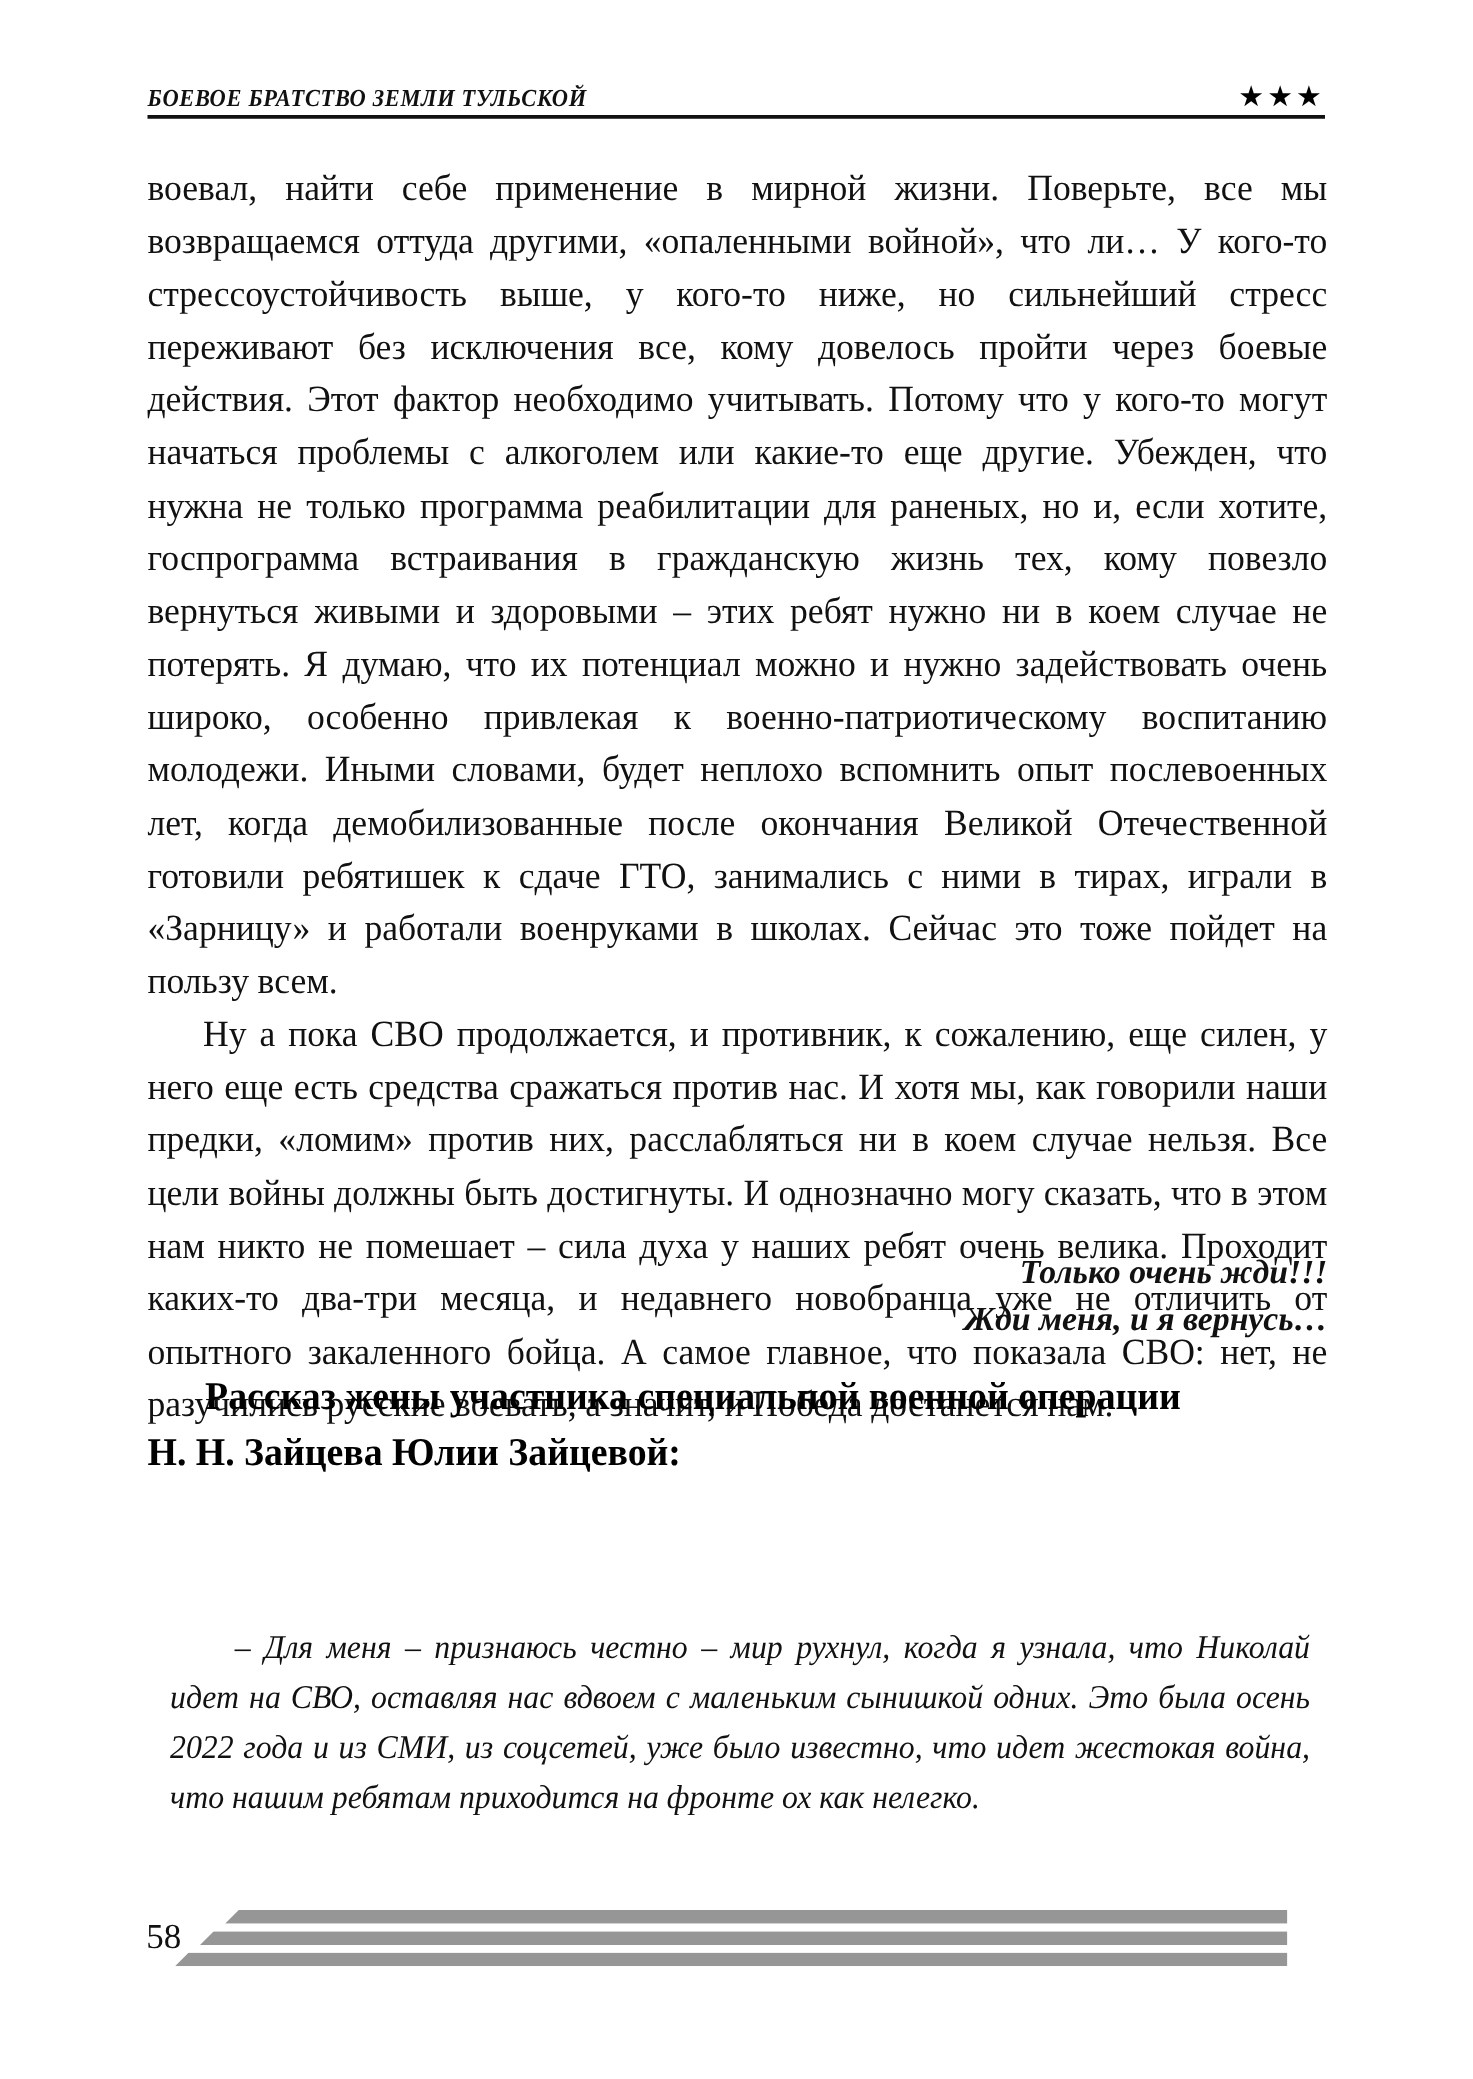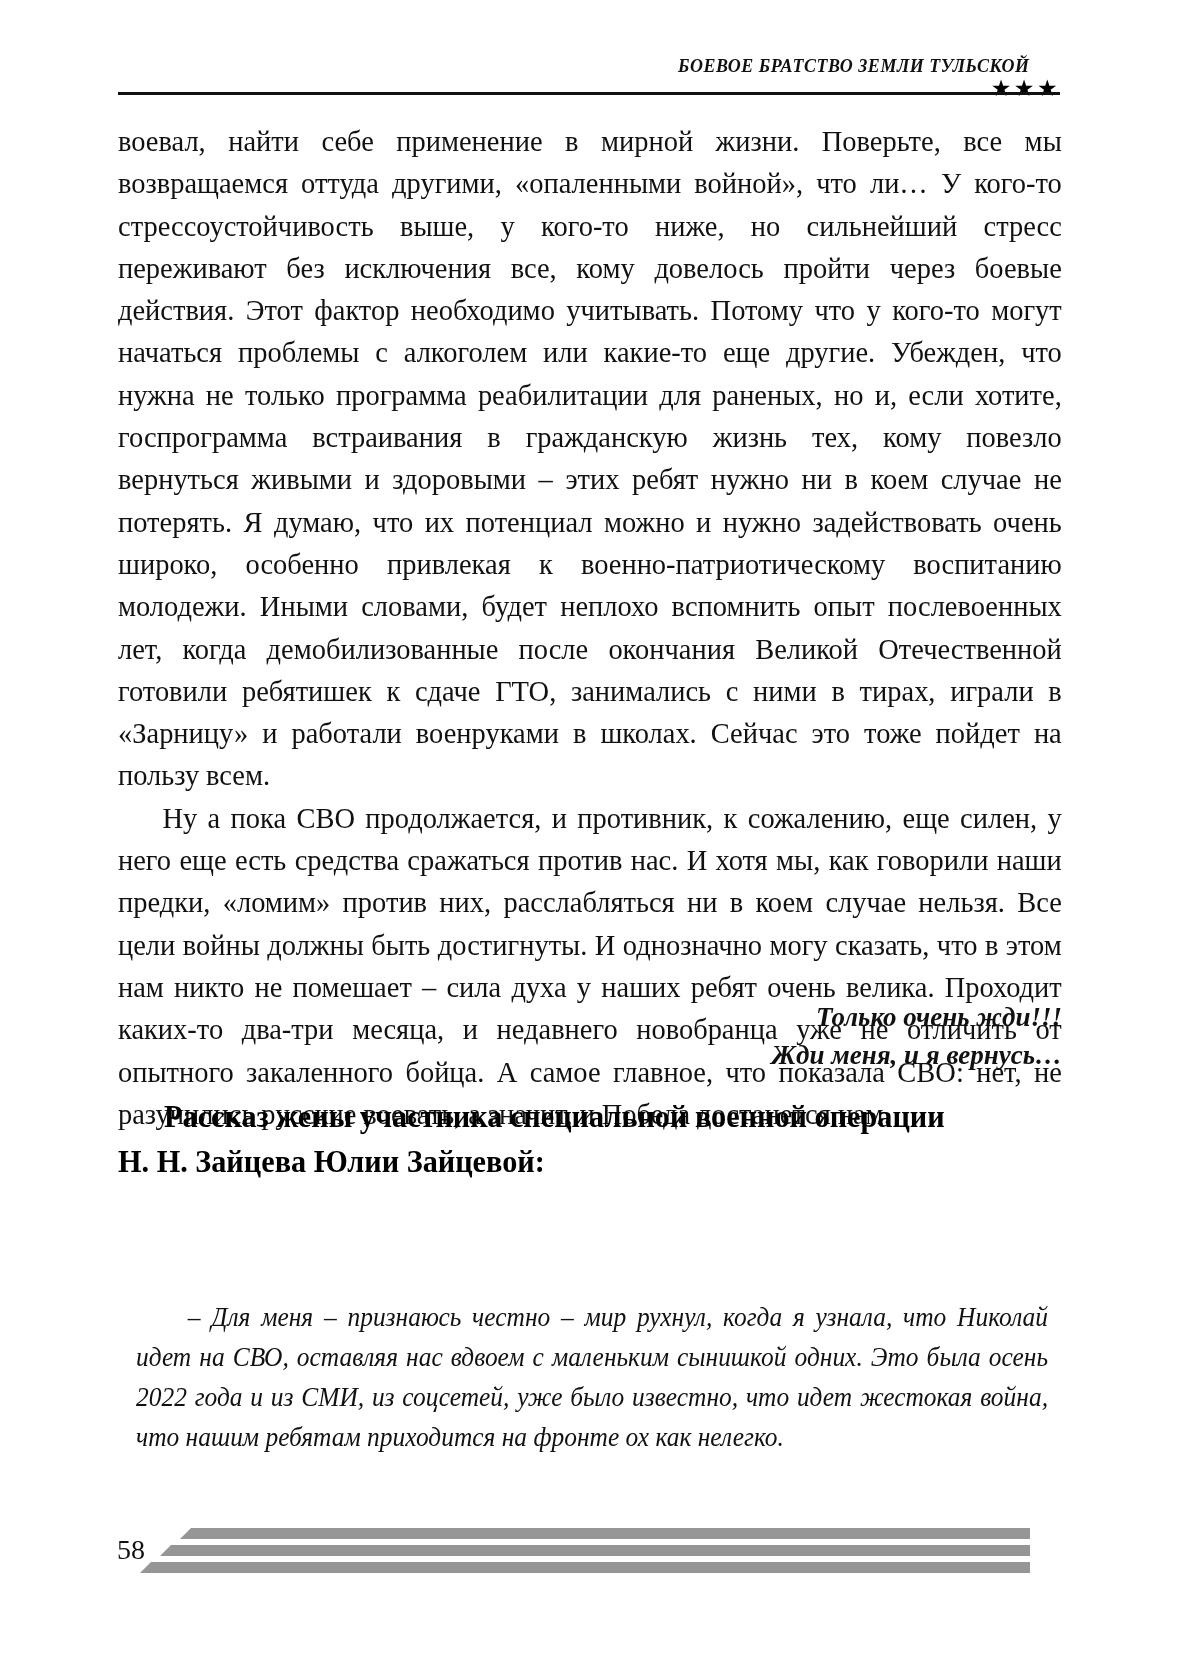--- a/index.html
+++ b/index.html
@@ -27,21 +27,20 @@
   
   .running-head {
     position: absolute;
     left: 118px;
     top: 55px;
     width: 942px;
     height: 36px;
     display: flex;
     align-items: flex-end;
     justify-content: space-between;
-    flex-direction: column;
   }
   .running-head-title {
     font-family: "Liberation Serif", "DejaVu Serif", serif;
     font-style: italic;
     font-weight: 700;
     font-size: 19.5px;
     letter-spacing: 0.6px;
     transform: scaleX(0.92);
     transform-origin: left bottom;
     white-space: nowrap;
@@ -61,21 +60,21 @@
     top: 92px;
     width: 942px;
     height: 3px;
     background: #111;
   }
 
   
   .body-col {
     position: absolute;
     left: 118px;
-    top: 120px;
+    top: 130px;
     width: 944px;
   }
   .para {
     font-size: 29.5px;
     line-height: 42.3px;
     text-align: justify;
     text-align-last: left;
     margin: 0;
     transform: scaleX(0.965);
     transform-origin: left top;

